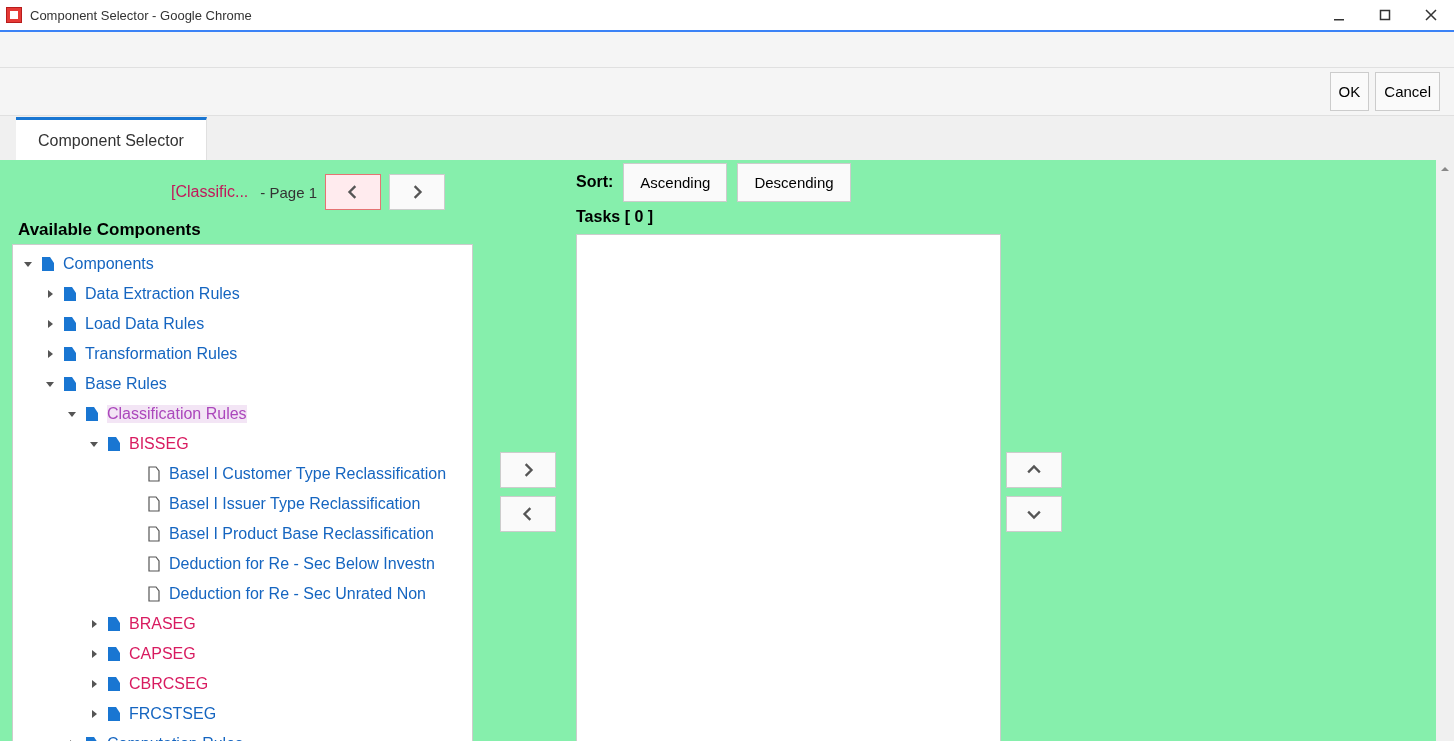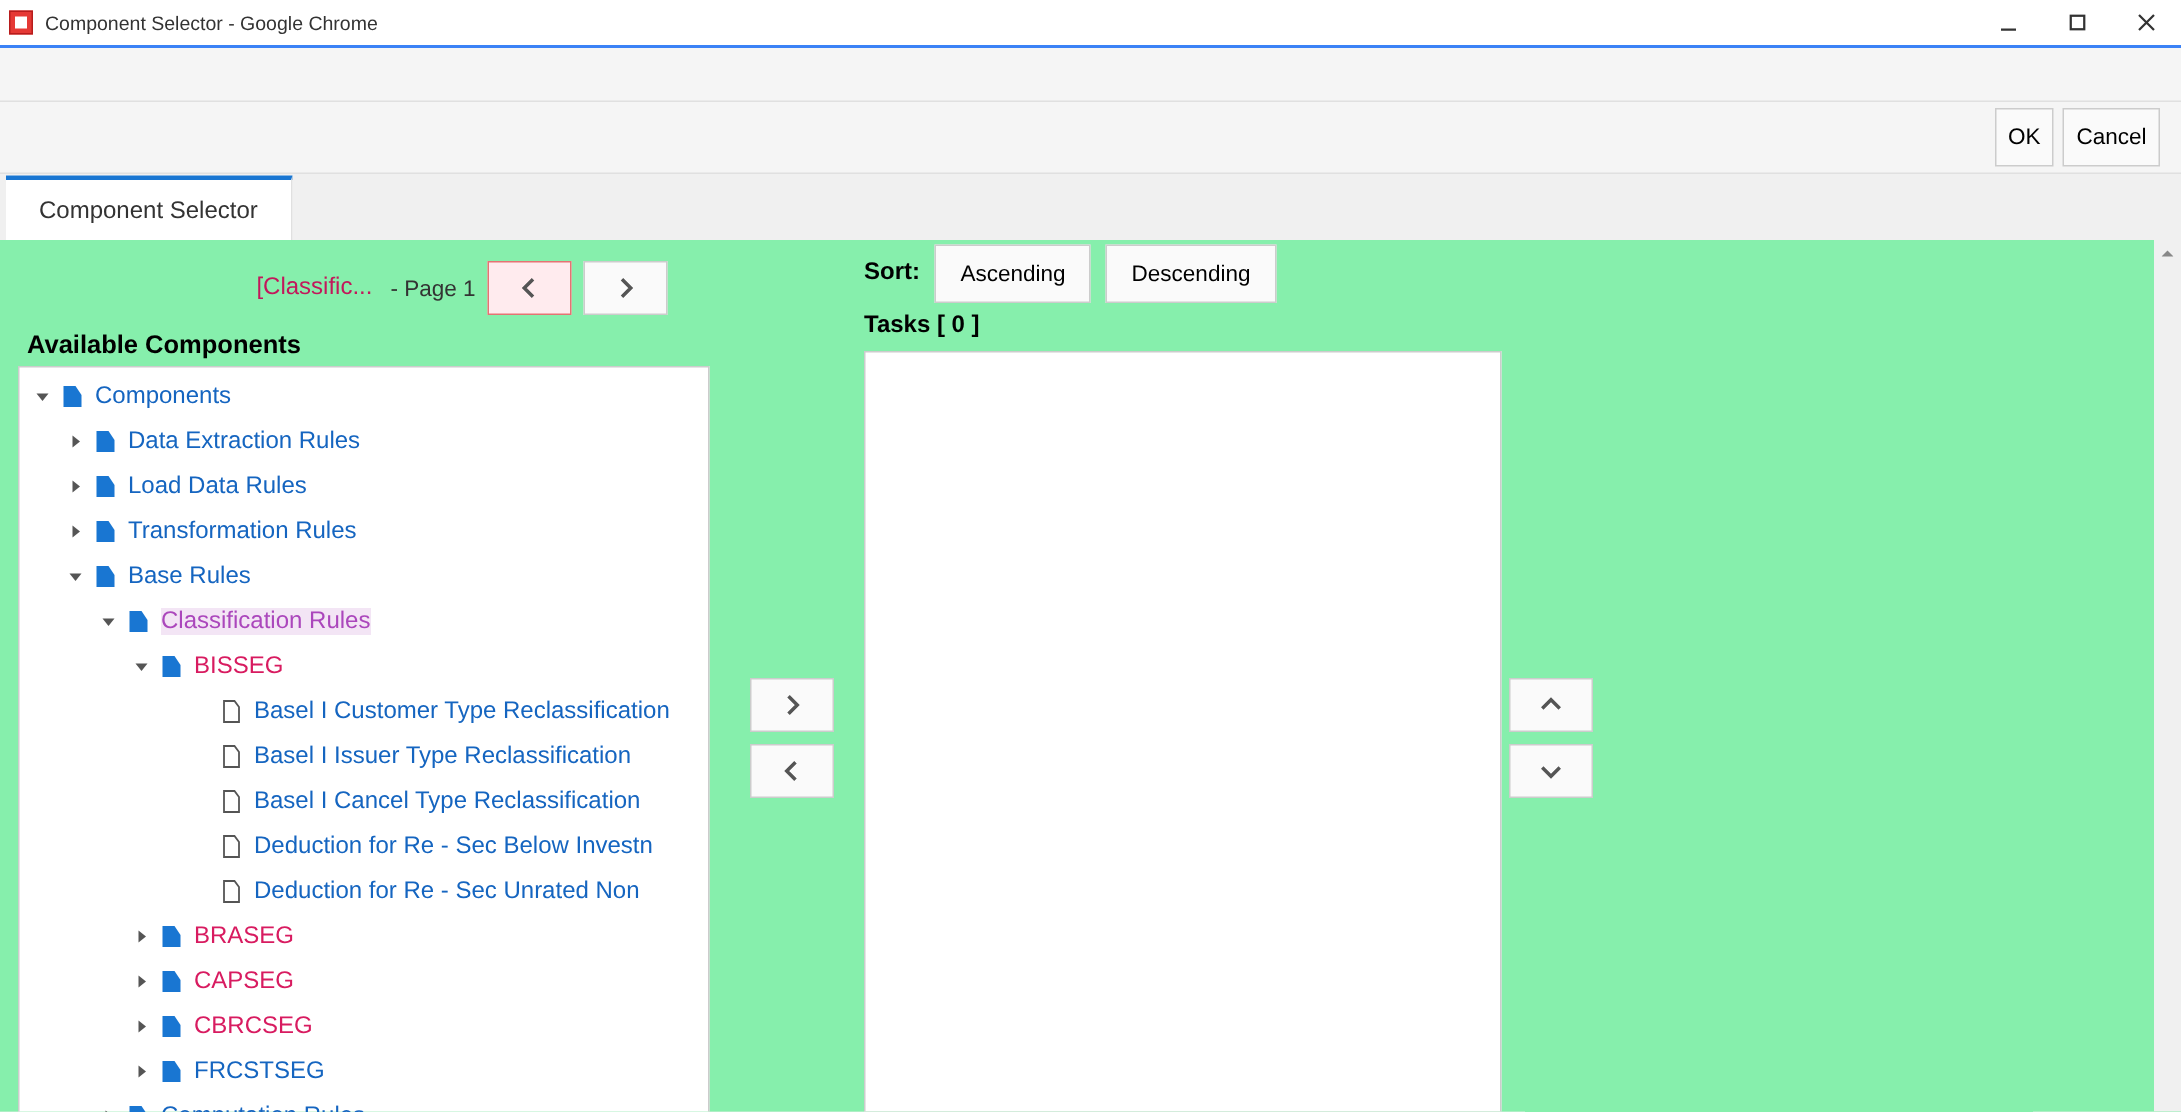--- a/index.html
+++ b/index.html
@@ -66,21 +66,21 @@
   background: #fafafa;
   padding: 10px 8px;
   font-size: 15px;
   cursor: pointer;
   margin-left: 6px;
 }
 
 .tabbar {
   position: absolute;
   top: 116px;
-  left: 4px;
+  left: 16px;
   height: 46px;
   display: flex;
   align-items: flex-end;
 }
 .tab {
   background: #fff;
   border-top: 3px solid #1976d2;
   border-right: 1px solid #e0e0e0;
   padding: 12px 22px 12px 22px;
   font-size: 16px;
@@ -415,21 +415,21 @@
           <span class="node-icon file"><svg viewBox="0 0 18 18">
                 <path d="M4 2 h7 l3 4 v10 H4 Z"></path>
               </svg></span>
           <span class="node-label">Basel I Issuer Type Reclassification</span>
         </div>
         <div class="tree-node" style="padding-left:112px">
           <span class="disclosure leaf"></span>
           <span class="node-icon file"><svg viewBox="0 0 18 18">
                 <path d="M4 2 h7 l3 4 v10 H4 Z"></path>
               </svg></span>
-          <span class="node-label">Basel I Cancel Type Reclassification</span>
+          <span class="node-label">Basel I Product Base Reclassification</span>
         </div>
         <div class="tree-node" style="padding-left:112px">
           <span class="disclosure leaf"></span>
           <span class="node-icon file"><svg viewBox="0 0 18 18">
                 <path d="M4 2 h7 l3 4 v10 H4 Z"></path>
               </svg></span>
           <span class="node-label">Deduction for Re - Sec Below Investn</span>
         </div>
         <div class="tree-node" style="padding-left:112px">
           <span class="disclosure leaf"></span>

